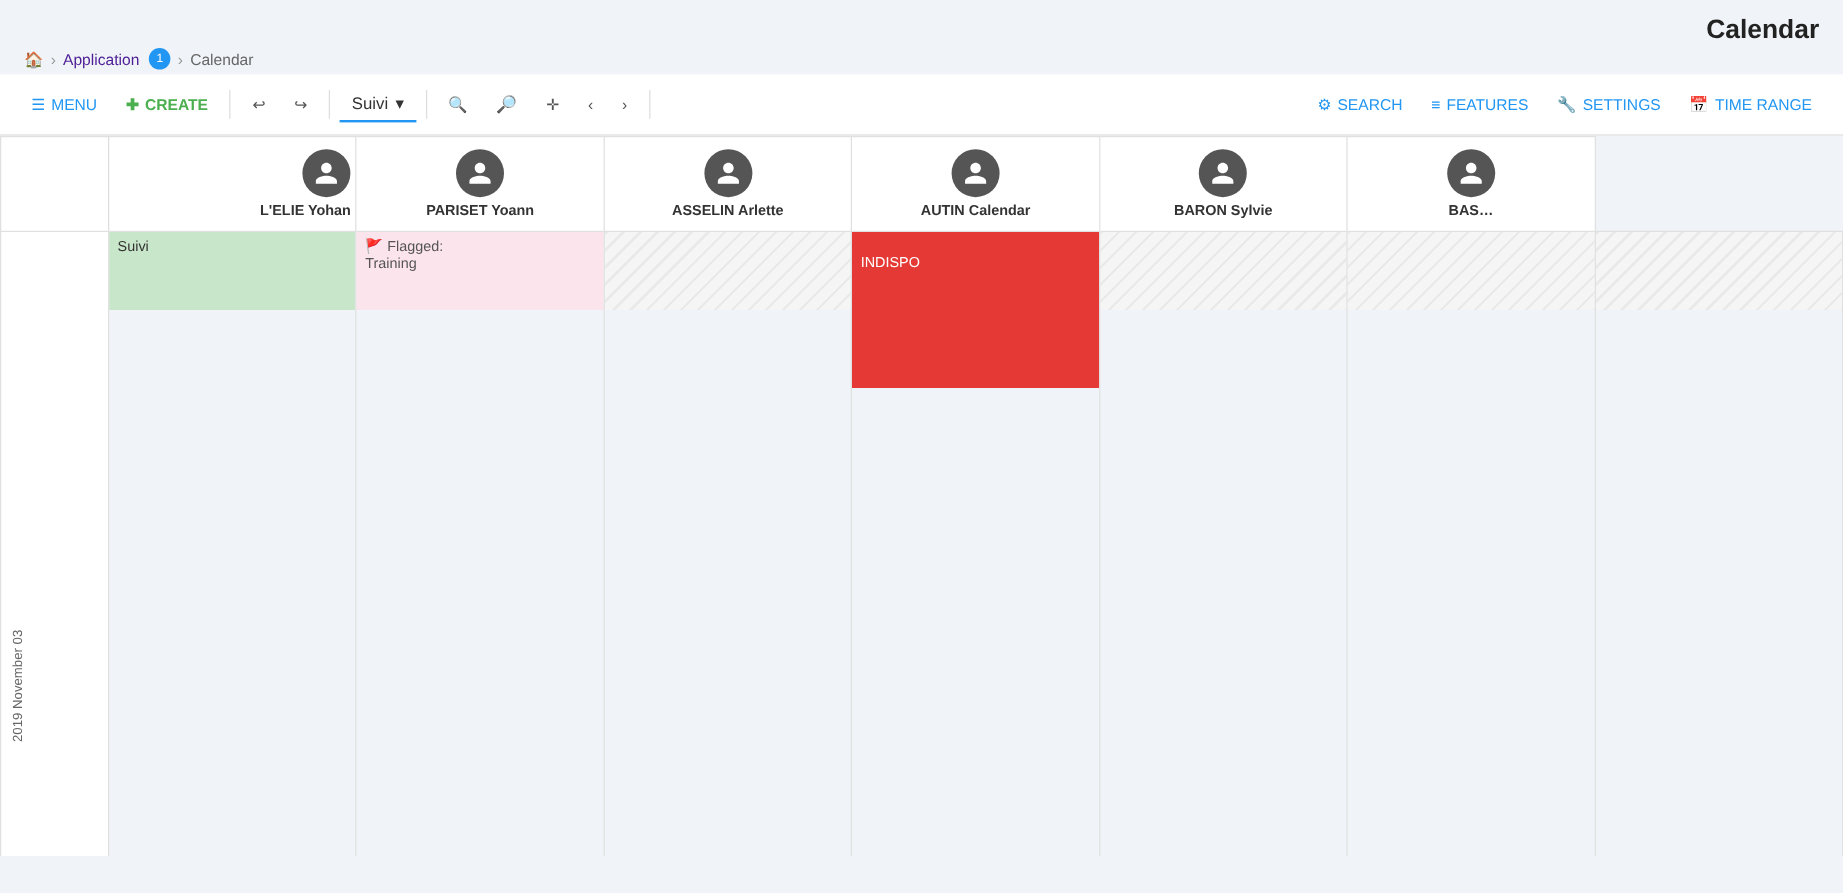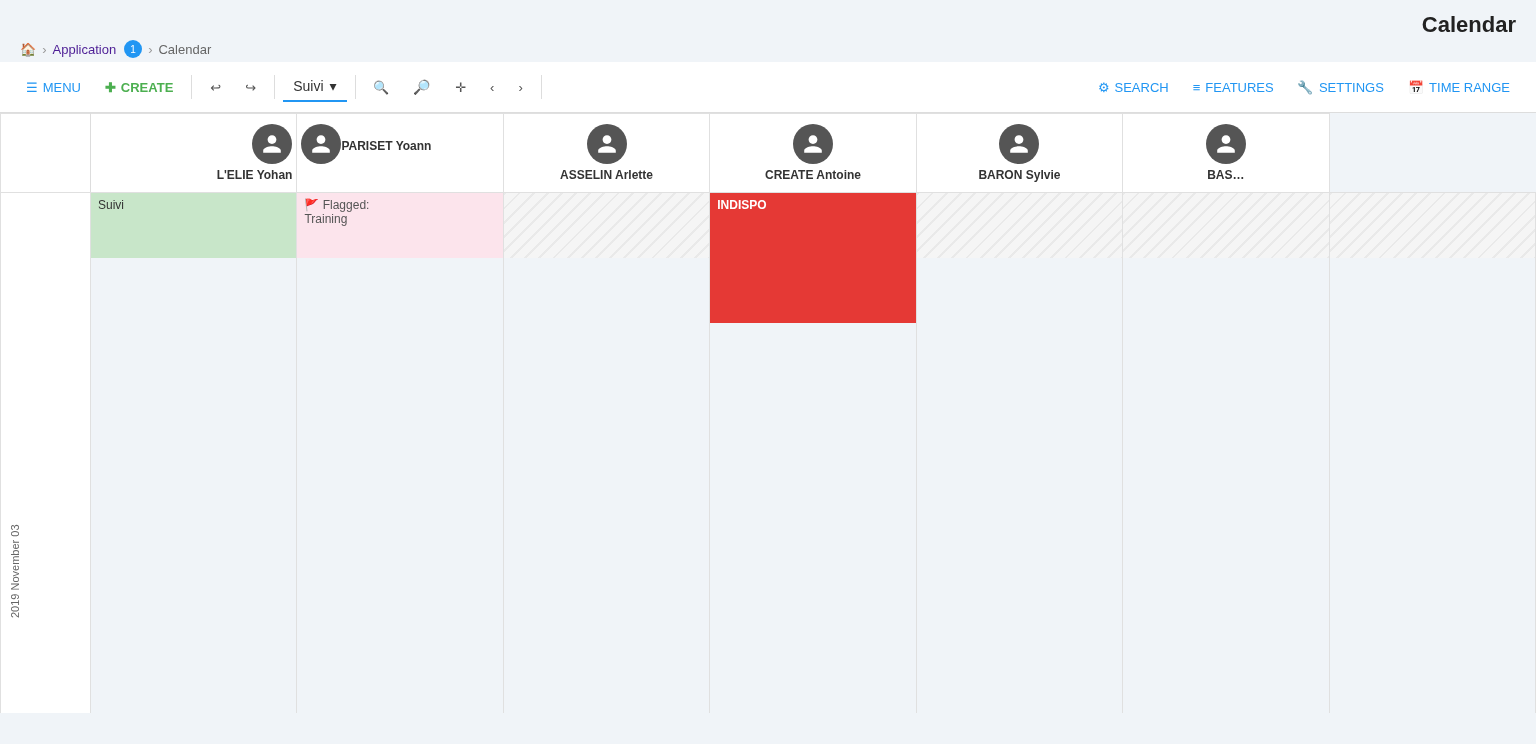--- a/index.html
+++ b/index.html
@@ -168,21 +168,21 @@
             <div style="width:40px;height:40px;border-radius:50%;background:#555;display:flex;align-items:center;justify-content:center;margin-bottom:4px;">
               <svg width="22" height="22" viewBox="0 0 24 24">
                   <path d="M12 12c2.7 0 4.8-2.1 4.8-4.8S14.7 2.4 12 2.4 7.2 4.5 7.2 7.2 9.3 12 12 12zm0 2.4c-3.2 0-9.6 1.6-9.6 4.8v2.4h19.2v-2.4c0-3.2-6.4-4.8-9.6-4.8z" fill="white"></path>
                 </svg>
             </div>
             <span style="font-size:12px;font-weight:600;color:#333;">L'ELIE Yohan</span>
           </div>
         </th>
 
         <th style="padding:10px 4px; text-align:center; background:white;">
-          <div style="display:flex;flex-direction:row;align-items:center;">
+          <div style="display:flex;flex-direction:column;align-items:center;">
             <div style="width:40px;height:40px;border-radius:50%;background:#555;display:flex;align-items:center;justify-content:center;margin-bottom:4px;">
               <svg width="22" height="22" viewBox="0 0 24 24">
                   <path d="M12 12c2.7 0 4.8-2.1 4.8-4.8S14.7 2.4 12 2.4 7.2 4.5 7.2 7.2 9.3 12 12 12zm0 2.4c-3.2 0-9.6 1.6-9.6 4.8v2.4h19.2v-2.4c0-3.2-6.4-4.8-9.6-4.8z" fill="white"></path>
                 </svg>
             </div>
             <span style="font-size:12px;font-weight:600;color:#333;">PARISET Yoann</span>
           </div>
         </th>
 
         <th style="padding:10px 4px; text-align:left; background:white;">
@@ -196,21 +196,21 @@
           </div>
         </th>
 
         <th style="padding:10px 4px; text-align:center; background:white;">
           <div style="display:flex;flex-direction:column;align-items:center;">
             <div style="width:40px;height:40px;border-radius:50%;background:#555;display:flex;align-items:center;justify-content:center;margin-bottom:4px;">
               <svg width="22" height="22" viewBox="0 0 24 24">
                   <path d="M12 12c2.7 0 4.8-2.1 4.8-4.8S14.7 2.4 12 2.4 7.2 4.5 7.2 7.2 9.3 12 12 12zm0 2.4c-3.2 0-9.6 1.6-9.6 4.8v2.4h19.2v-2.4c0-3.2-6.4-4.8-9.6-4.8z" fill="white"></path>
                 </svg>
             </div>
-            <span style="font-size:12px;font-weight:600;color:#333;">CREATE Antoine</span>
+            <span style="font-size:12px;font-weight:600;color:#333;">AUTIN Calendar</span>
           </div>
         </th>
 
         <th style="padding:10px 4px; text-align:center; background:white;">
           <div style="display:flex;flex-direction:column;align-items:center;">
             <div style="width:40px;height:40px;border-radius:50%;background:#555;display:flex;align-items:center;justify-content:center;margin-bottom:4px;">
               <svg width="22" height="22" viewBox="0 0 24 24">
                   <path d="M12 12c2.7 0 4.8-2.1 4.8-4.8S14.7 2.4 12 2.4 7.2 4.5 7.2 7.2 9.3 12 12 12zm0 2.4c-3.2 0-9.6 1.6-9.6 4.8v2.4h19.2v-2.4c0-3.2-6.4-4.8-9.6-4.8z" fill="white"></path>
                 </svg>
             </div>
@@ -243,21 +243,21 @@
 
         <td style="padding:0;min-height:65px;">
           <div style="background:#fce4ec;color:#555;padding:5px 7px;font-size:12px;font-weight:500;min-height:65px;" class="ev dark-text">🚩 Flagged:<br>Training</div>
         </td>
 
         <td style="padding:0;min-height:65px;">
           <div class="hatched-bg" style="min-height:65px;"></div>
         </td>
 
         <td style="padding:0;" rowspan="2">
-          <div style="background:#e53935;color:white;padding:5px 7px;font-size:12px;font-weight:700;height:100%;min-height:130px;" class="ev">INDISPO</div>
+          <div style="background:#e53935;color:white;padding:18px 7px;font-size:12px;font-weight:400;height:100%;min-height:130px;" class="ev">INDISPO</div>
         </td>
 
         <td style="padding:0;min-height:65px;">
           <div class="hatched-bg" style="min-height:65px;"></div>
         </td>
 
         <td style="padding:0;min-height:65px;">
           <div class="hatched-bg" style="min-height:65px;"></div>
         </td>
 

